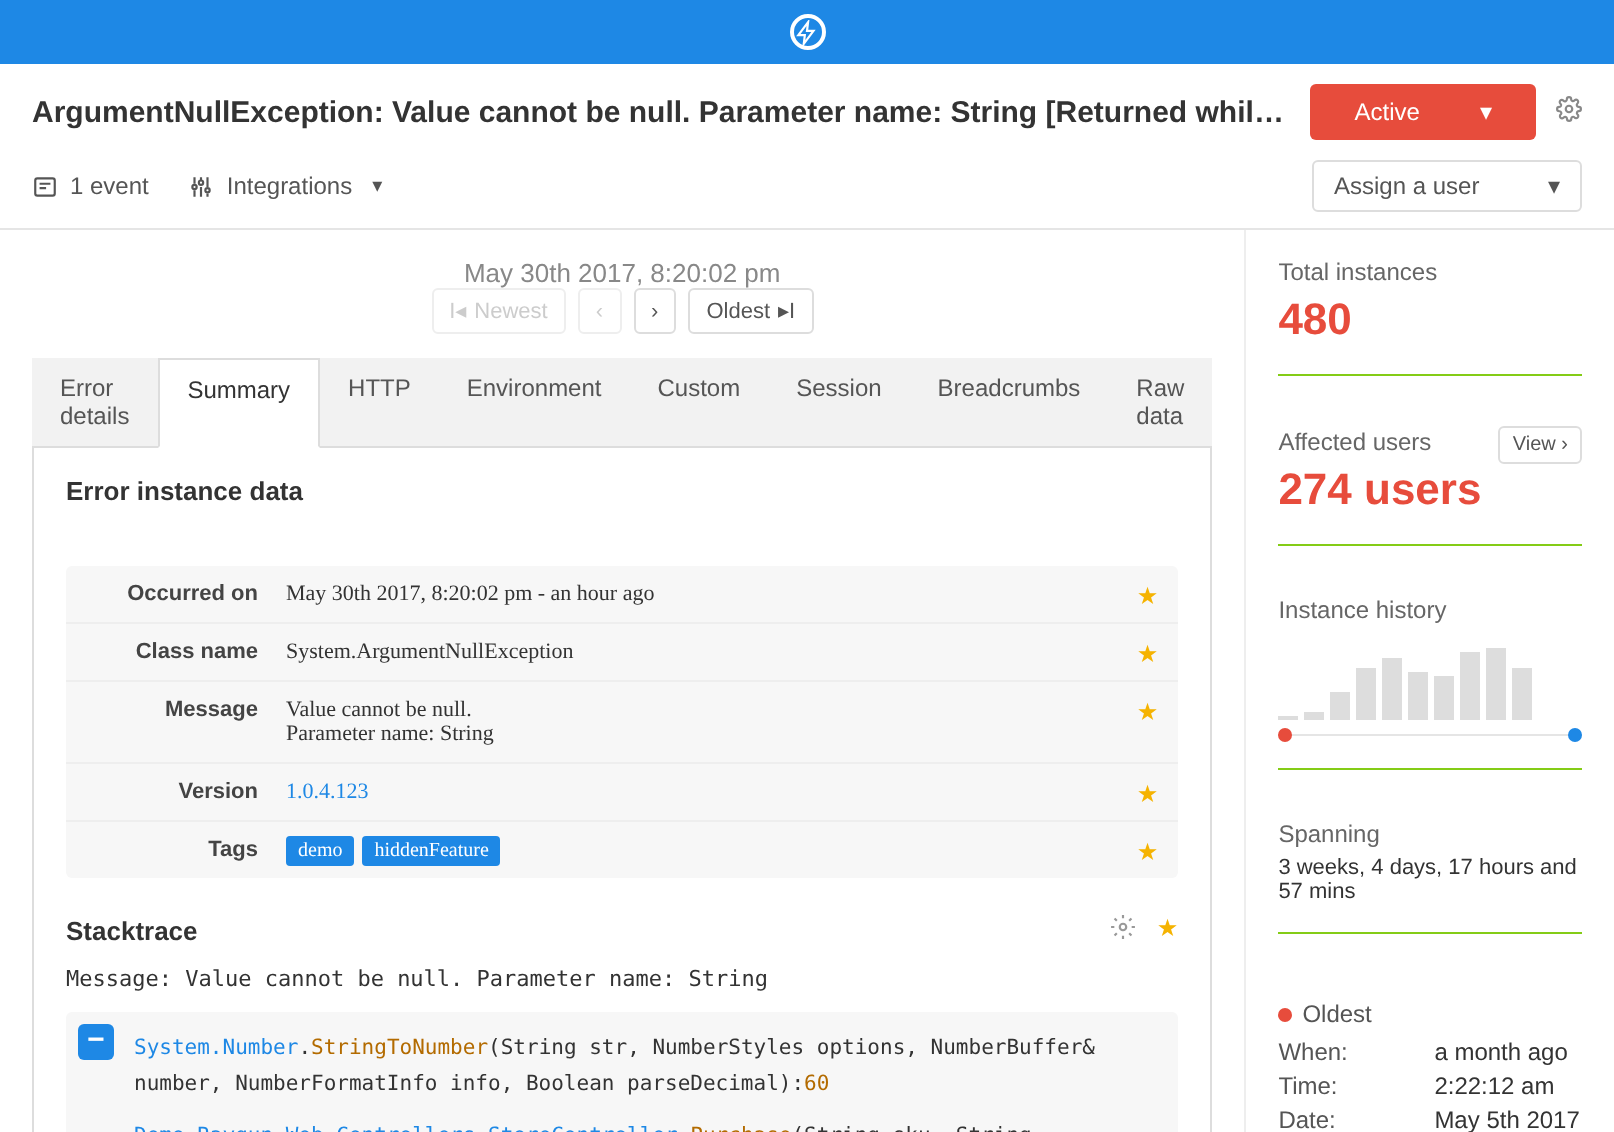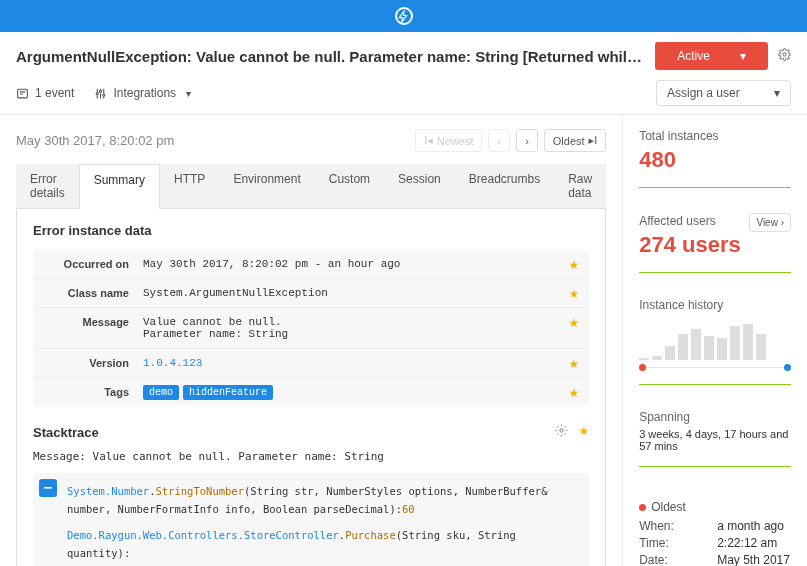--- a/index.html
+++ b/index.html
@@ -10,35 +10,35 @@
   .title { font-size: 15px; font-weight: 600; color:#333; flex:1; white-space:nowrap; overflow:hidden; text-overflow:ellipsis; }
   .status-btn { background:#e74c3c; color:#fff; border:none; padding:7px 22px; border-radius:3px; font-size:12px; display:flex; align-items:center; gap:30px; cursor:pointer;}
   .gear { color:#999; cursor:pointer; }
   .subheader { padding: 4px 16px 8px 16px; display:flex; align-items:center; gap:20px; border-bottom:1px solid #e5e5e5;}
   .subheader .left { display:flex; align-items:center; gap:20px; flex:1;}
   .sub-item { display:flex; align-items:center; gap:6px; color:#555; cursor:pointer;}
   .assign { border:1px solid #ddd; padding:5px 10px; border-radius:3px; width:135px; display:flex; align-items:center; justify-content:space-between; cursor:pointer; color:#555;}
   .body { display:flex; }
   .main { flex:1; padding: 14px 16px; }
   .side { width: 195px; border-left:1px solid #eee; padding: 14px 16px; }
-  .ts-row { display:flex; align-items:center; justify-content:space-between; margin-bottom:12px;}
+  .ts-row { display:flex; align-items:center; justify-content:space-between; margin-bottom:12px;flex-direction:column;}
   .ts { color:#888; font-size:13px; }
   .nav-btns { display:flex; gap:6px;}
   .nav-btn { border:1px solid #ddd; background:#fff; padding:4px 8px; border-radius:3px; color:#555; font-size:11px; cursor:pointer; display:flex; align-items:center; gap:4px;}
   .nav-btn.disabled { color:#ccc; border-color:#eee; cursor:default;}
   .tabs { display:flex; border-bottom:1px solid #ddd; background:#f2f2f2;}
   .tab { padding:8px 14px; font-size:12px; color:#555; cursor:pointer; }
   .tab.active { background:#fff; border:1px solid #ddd; border-bottom:1px solid #fff; margin-bottom:-1px; color:#333; font-weight:500;}
   .panel { border:1px solid #ddd; border-top:none; padding:14px 16px;}
-  .section-title { font-size:13px; font-weight:600; margin-bottom:12px; color:#333;}
+  .section-title { font-size:13px; font-weight:600; margin-bottom:30px; color:#333;}
   .kv-table { background:#f7f7f7; border-radius:3px; }
   .kv-row { display:flex; padding:8px 10px; position:relative;}
   .kv-row + .kv-row { border-top:1px solid #eee;}
   .kv-key { width:100px; text-align:right; padding-right:14px; font-weight:600; color:#444; font-size:11px;}
-  .kv-val { flex:1; font-family: Liberation Mono, monospace; font-size:11px; color:#333; white-space:pre-line;}
+  .kv-val { flex:1; font-family: Liberation Serif, serif; font-size:11px; color:#333; white-space:pre-line;}
   .kv-star { color:#f5b301; position:absolute; right:10px; cursor:pointer;}
   .version-link { color:#1E88E5; }
   .tag { background:#1E88E5; color:#fff; padding:2px 6px; border-radius:2px; font-size:10px; margin-right:4px;}
   .stack-head { display:flex; align-items:flex-end; justify-content:space-between; margin:18px 0 10px 0;}
   .stack-head .icons { display:flex; gap:10px; color:#999;}
   .stack-head .icons .star { color:#f5b301;}
   .stack-msg { font-family:"Menlo","Consolas",monospace; font-size:11px; margin-bottom:10px;}
   .frame-box { background:#f7f7f7; border-radius:3px; padding:10px 10px 10px 34px; position:relative; font-family:"Menlo","Consolas",monospace; font-size:10.5px; line-height:1.7; color:#333;}
   .toggler { position:absolute; left:6px; top:6px; width:18px; height:18px; border-radius:3px; display:flex; align-items:center; justify-content:center; color:#fff; font-size:14px; font-weight:700; cursor:pointer;}
   .toggler.minus { background:#1E88E5; }

